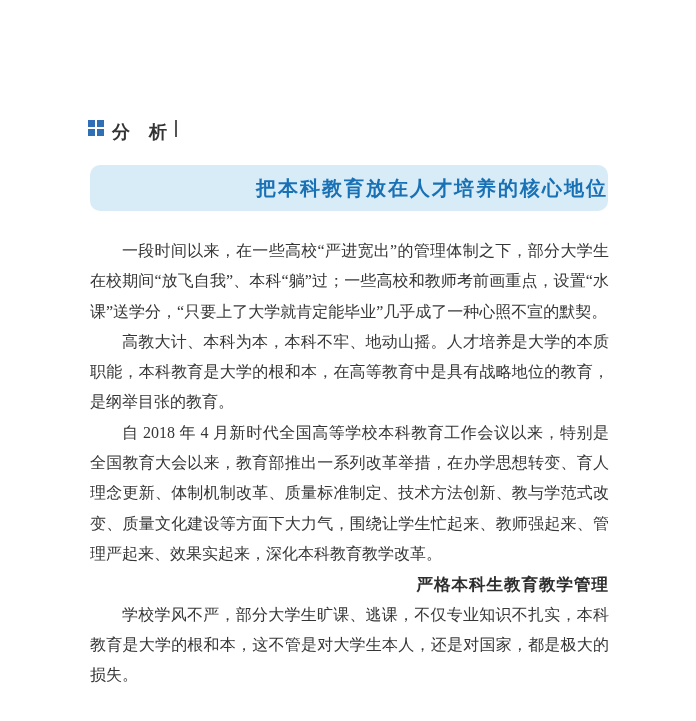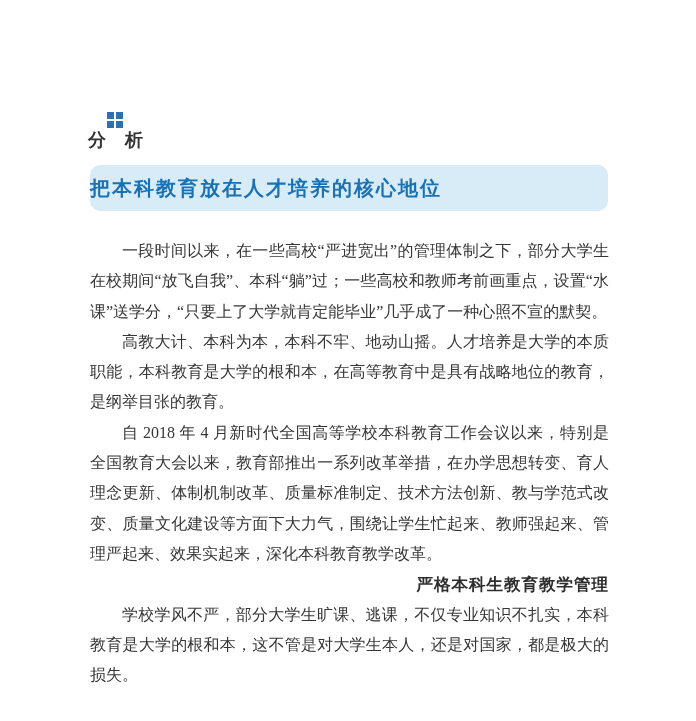--- a/index.html
+++ b/index.html
@@ -33,22 +33,22 @@
   .badge{
     display:inline-flex;align-items:center;justify-content:center;
     width:23px;height:23px;border-radius:50%;
     color:#fff;font-size:13px;font-weight:bold;
     margin:0 6px 0 7px;
     font-family:"Liberation Sans","DejaVu Sans",sans-serif;
     letter-spacing:0;
   }
   
   .section-marker{
-    position:absolute;left:88px;top:112px;
-    display:flex;align-items:center;height:24px;flex-direction:column;
+    position:absolute;left:88px;top:120px;
+    display:flex;align-items:flex-start;height:24px;
   }
   .grid-icon{
     display:inline-grid;
     grid-template-columns:7px 7px;
     grid-template-rows:7px 7px;
     gap:2px;margin-right:8px;
   }
   .grid-icon i{display:block;width:100%;height:100%;}
   .section-label{
     font-family:"Liberation Sans","DejaVu Sans",sans-serif;
@@ -57,21 +57,21 @@
   }
   .tail-bar{
     width:2px;height:17px;background:#555;
     margin-left:1px;
   }
   
   .banner{
     position:absolute;left:90px;top:165px;
     width:518px;height:46px;
     border-radius:10px;
-    display:flex;align-items:center;justify-content:flex-start;
+    display:flex;align-items:center;justify-content:flex-end;
   }
   .banner h1{
     margin:0;font-size:20px;font-weight:bold;letter-spacing:2px;
     font-family:"Liberation Sans","DejaVu Sans",sans-serif;
   }
   
   .article{
     position:absolute;left:90px;top:236px;
     width:519px;
     font-size:16px;line-height:30.3px;

